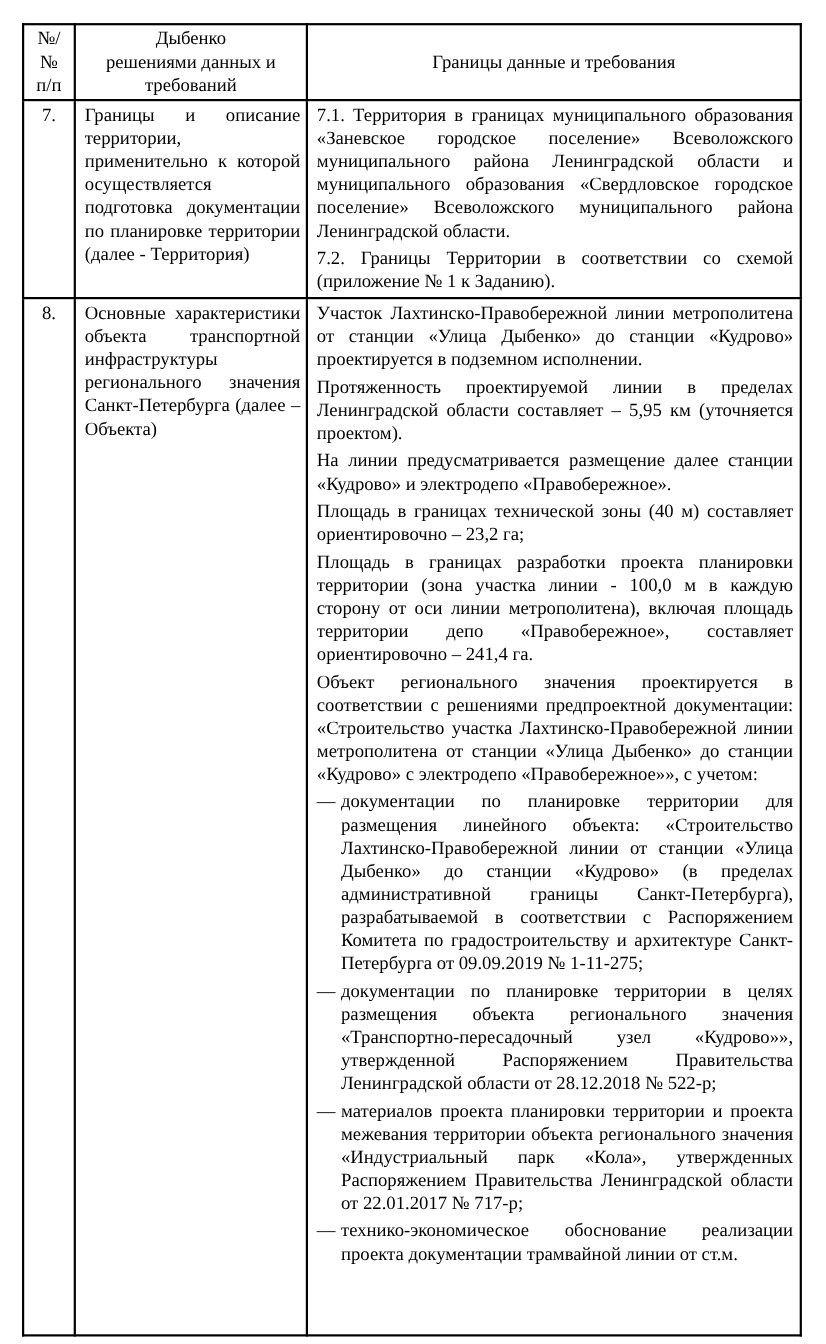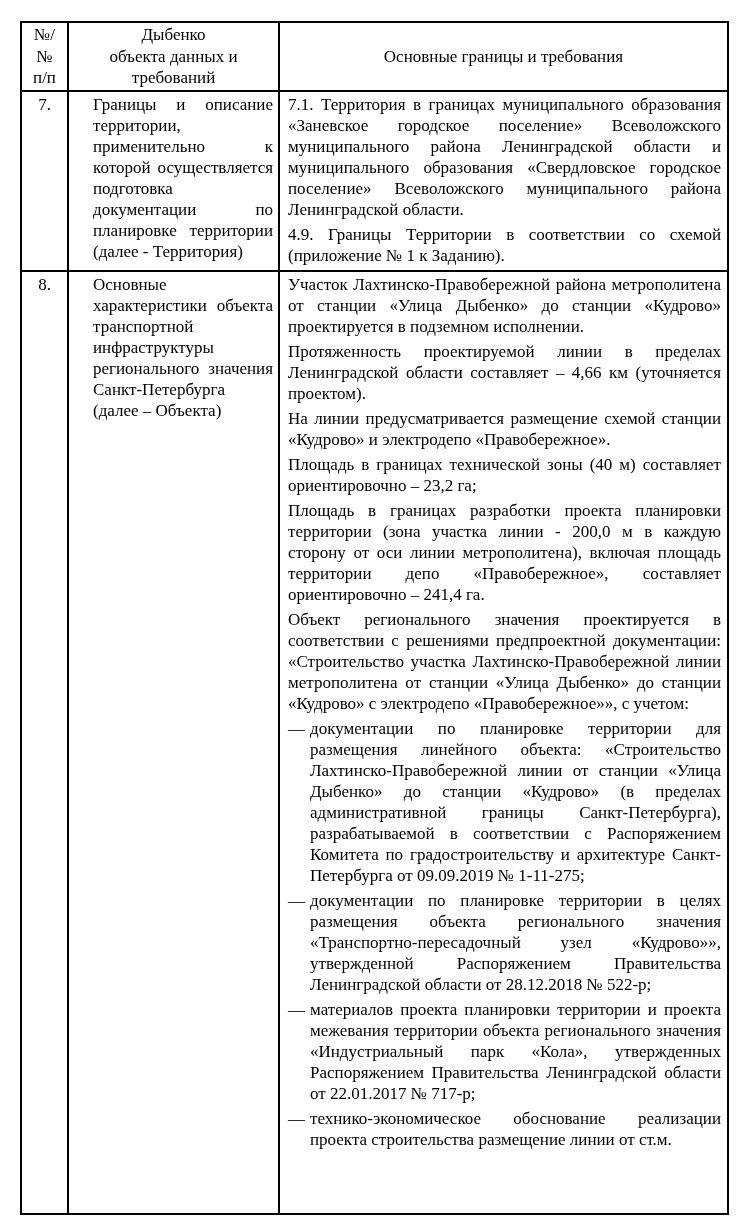--- a/index.html
+++ b/index.html
@@ -42,21 +42,21 @@
     vertical-align: middle;
     height: 62px;
     line-height: 21.5px;
     padding: 1px 2px;
   }
   td.cell-num {
     text-align: center;
     padding-top: 2px;
   }
   td.cell-name {
-    padding: 2px 5px 0 24px;
+    padding: 2px 5px 0 8px;
   }
   td.cell-content {
     padding: 2px 6px 0 8px;
     margin-left: 45px;
   }
   .row-7 td { height: 166px; }
   .row-8 td { height: 939px; }
 
   .just {
     margin: 0;
@@ -90,52 +90,52 @@
     </colgroup>
     <thead>
       <tr>
         <th>
           <div>№/</div>
           <div>№</div>
           <div>п/п</div>
         </th>
         <th>
           <div>Дыбенко</div>
-          <div>объекта данных и</div>
+          <div>решениями данных и</div>
           <div>требований</div>
         </th>
         <th>
-          <span>Основные границы и требования</span>
+          <span>Границы данные и требования</span>
         </th>
       </tr>
     </thead>
     <tbody>
       <tr class="row-7">
         <td class="cell-num">7.</td>
         <td class="cell-name">
           <p class="just">Границы и описание территории, применительно к которой осуществляется подготовка документации по планировке территории (далее - Территория)</p>
         </td>
         <td class="cell-content">
           <p class="para">7.1. Территория в границах муниципального образования «Заневское городское поселение» Всеволожского муниципального района Ленинградской области и муниципального образования «Свердловское городское поселение» Всеволожского муниципального района Ленинградской области.</p>
-          <p class="para">4.9. Границы Территории в соответствии со схемой (приложение № 1 к Заданию).</p>
+          <p class="para">7.2. Границы Территории в соответствии со схемой (приложение № 1 к Заданию).</p>
         </td>
       </tr>
       <tr class="row-8">
         <td class="cell-num">8.</td>
         <td class="cell-name">
           <p class="just">Основные характеристики объекта транспортной инфраструктуры регионального значения Санкт-Петербурга (далее – Объекта)</p>
         </td>
         <td class="cell-content">
-          <p class="para">Участок Лахтинско-Правобережной района метрополитена от станции «Улица Дыбенко» до станции «Кудрово» проектируется в подземном исполнении.</p>
-          <p class="para">Протяженность проектируемой линии в пределах Ленинградской области составляет – 4,66 км (уточняется проектом).</p>
-          <p class="para">На линии предусматривается размещение схемой станции «Кудрово» и электродепо «Правобережное».</p>
+          <p class="para">Участок Лахтинско-Правобережной линии метрополитена от станции «Улица Дыбенко» до станции «Кудрово» проектируется в подземном исполнении.</p>
+          <p class="para">Протяженность проектируемой линии в пределах Ленинградской области составляет – 5,95 км (уточняется проектом).</p>
+          <p class="para">На линии предусматривается размещение далее станции «Кудрово» и электродепо «Правобережное».</p>
           <p class="para">Площадь в границах технической зоны (40 м) составляет ориентировочно – 23,2 га;</p>
-          <p class="para">Площадь в границах разработки проекта планировки территории (зона участка линии - 200,0 м в каждую сторону от оси линии метрополитена), включая площадь территории депо «Правобережное», составляет ориентировочно – 241,4 га.</p>
+          <p class="para">Площадь в границах разработки проекта планировки территории (зона участка линии - 100,0 м в каждую сторону от оси линии метрополитена), включая площадь территории депо «Правобережное», составляет ориентировочно – 241,4 га.</p>
           <p class="para">Объект регионального значения проектируется в соответствии с решениями предпроектной документации: «Строительство участка Лахтинско-Правобережной линии метрополитена от станции «Улица Дыбенко» до станции «Кудрово» с электродепо «Правобережное»», с учетом:</p>
           <p class="bullet"><span class="marker">—</span><span>документации по планировке территории для размещения линейного объекта: «Строительство Лахтинско-Правобережной линии от станции «Улица Дыбенко» до станции «Кудрово» (в пределах административной границы Санкт-Петербурга), разрабатываемой в соответствии с Распоряжением Комитета по градостроительству и архитектуре Санкт-Петербурга от 09.09.2019 № 1-11-275;</span></p>
           <p class="bullet"><span class="marker">—</span><span>документации по планировке территории в целях размещения объекта регионального значения «Транспортно-пересадочный узел «Кудрово»», утвержденной Распоряжением Правительства Ленинградской области от 28.12.2018 № 522-р;</span></p>
           <p class="bullet"><span class="marker">—</span><span>материалов проекта планировки территории и проекта межевания территории объекта регионального значения «Индустриальный парк «Кола», утвержденных Распоряжением Правительства Ленинградской области от 22.01.2017 № 717-р;</span></p>
-          <p class="bullet"><span class="marker">—</span><span>технико-экономическое обоснование реализации проекта строительства размещение линии от ст.м.</span></p>
+          <p class="bullet"><span class="marker">—</span><span>технико-экономическое обоснование реализации проекта документации трамвайной линии от ст.м.</span></p>
         </td>
       </tr>
     </tbody>
   </table>
 </div>
 
 </body></html>

